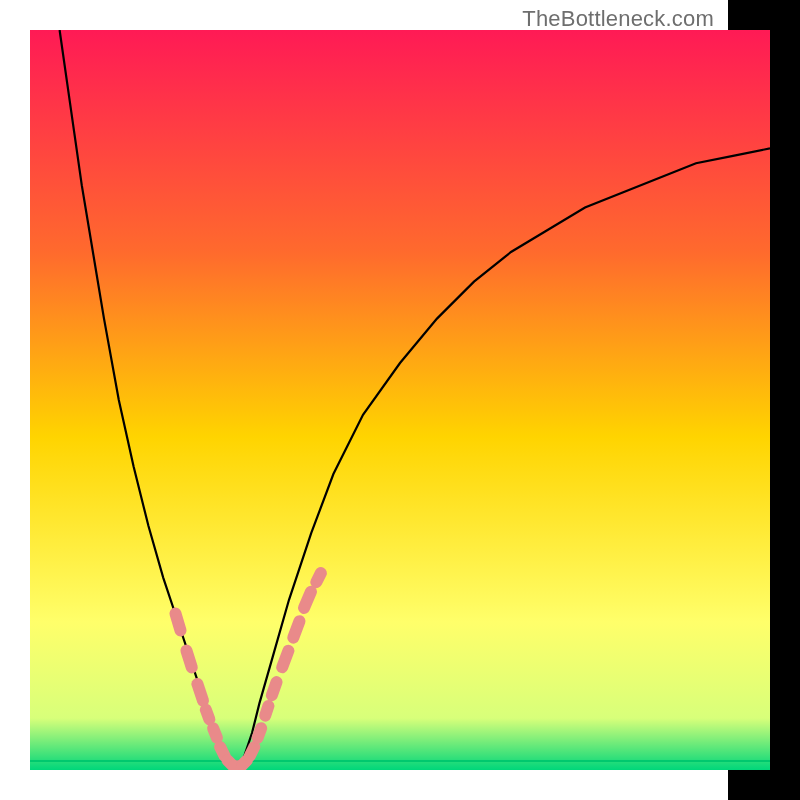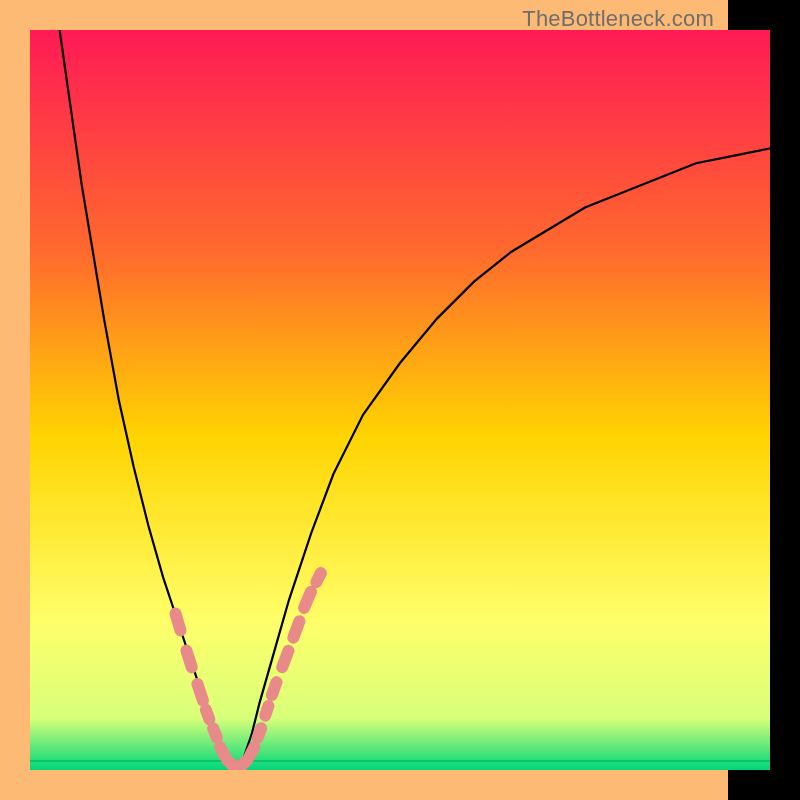--- a/index.html
+++ b/index.html
@@ -8,21 +8,21 @@
     width: 800px;
     height: 800px;
     overflow: hidden;
     background: #000;
     font-family: Arial, Helvetica, sans-serif;
   }
   .frame {
     position: relative;
     width: 728px;
     height: 800px;
-    background: #fdba74;
+    background: #ffffff;
   }
   .plot-area {
     position: absolute;
     left: 30px;
     top: 30px;
     width: 740px;
     height: 740px;
   }
   svg {
     display: block;

